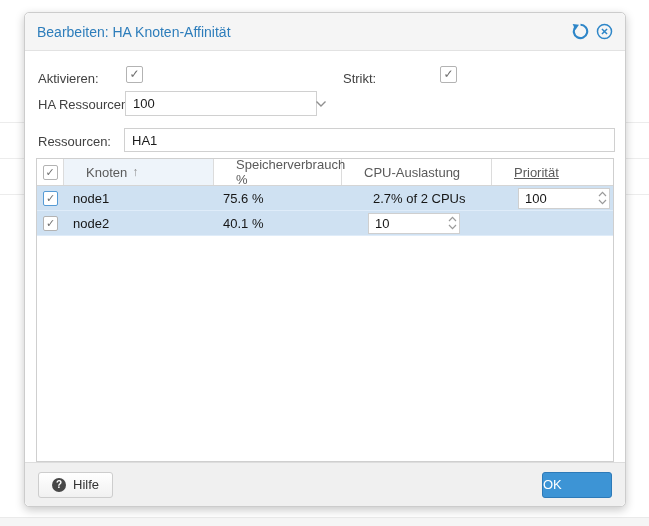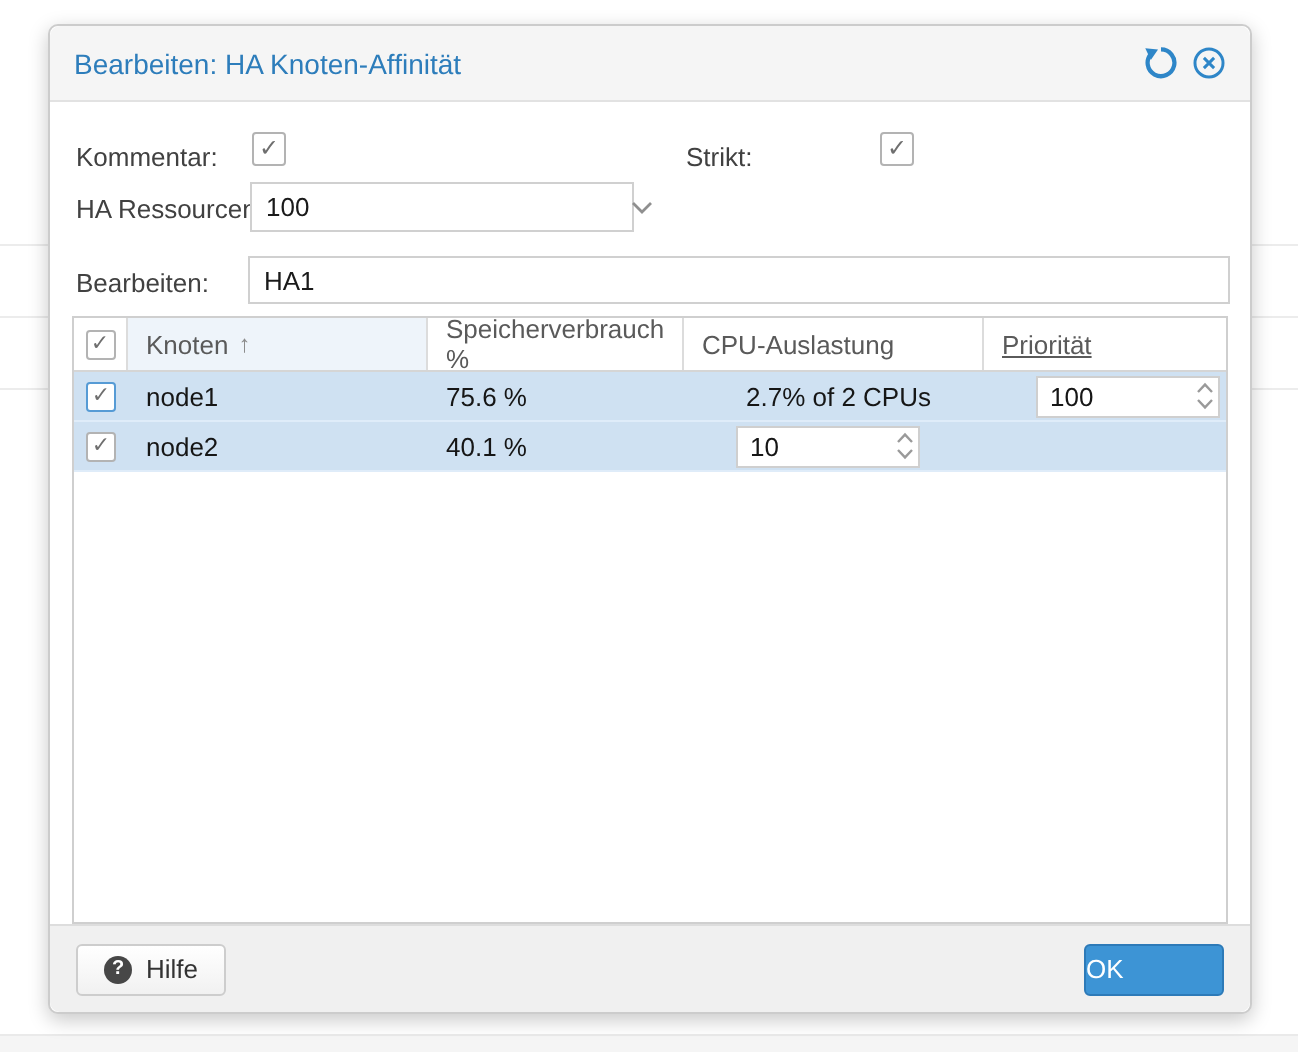--- a/index.html
+++ b/index.html
@@ -58,21 +58,21 @@
     font-family: inherit; height: 24px;
   }
 
   .grid {
     position: absolute; left: 11px; top: 145px; width: 578px; height: 304px;
     border: 1px solid #cfcfcf; background: #fff; overflow: hidden;
   }
   .ghead { display: flex; height: 27px; border-bottom: 1px solid #d5d5d5; background: #fff; }
   .hcell {
     border-right: 1px solid #dcdcdc; display: flex; align-items: center;
-    padding-left: 9px; font-size: 13px; color: #5a5a5a; cursor: pointer;
+    padding-left: 22px; font-size: 13px; color: #5a5a5a; cursor: pointer;
   }
   .hcell.sorted { background: #eef4fa; }
   .hcell.last { border-right: none; flex: 1; text-decoration: underline; }
   .hcell.cbcol, .gcell.cbcol {
     width: 27px; justify-content: center; padding-left: 0; flex: none;
   }
   .sort-arrow { margin-left: 5px; color: #8c8c8c; font-size: 12px; }
 
   .grow { display: flex; height: 25px; background: #cfe1f2; border-bottom: 1px solid #dfecf9; cursor: pointer; }
   .gcell {
@@ -141,37 +141,37 @@
         <path d="M3.4 3.6 A6.3 6.3 0 1 0 8 1.6" fill="none" stroke="#2e86c8" stroke-width="2"></path>
         <path d="M0.6 1.0 L6.6 1.6 L3.2 6.6 Z" fill="#2e86c8"></path>
       </svg>
       <svg class="tool" viewBox="0 0 16 16">
         <circle cx="8" cy="8" r="6.6" fill="none" stroke="#2e86c8" stroke-width="1.4"></circle>
         <path d="M5.6 5.6 L10.4 10.4 M10.4 5.6 L5.6 10.4" stroke="#2e86c8" stroke-width="1.4"></path>
       </svg>
     </span>
   </div>
 
-  <span class="flabel" style="left:13px; top:58px">Kommentar:</span>
+  <span class="flabel" style="left:13px; top:58px">Aktivieren:</span>
   <span class="cb" style="left:101px; top:53px"><span>✓</span></span>
 
   <span class="flabel" style="left:318px; top:58px">Strikt:</span>
   <span class="cb" style="left:415px; top:53px"><span>✓</span></span>
 
   <span class="flabel" style="left:13px; top:84px">HA Ressourcen:</span>
   <div class="combo">
     <input class="combo-value" value="100" style="">
     <span class="combo-trigger">
       <svg width="12" height="8" viewBox="0 0 12 8">
         <path d="M1.5 1.5 L6 6 L10.5 1.5" fill="none" stroke="#8f8f8f" stroke-width="1.4"></path>
       </svg>
     </span>
   </div>
 
-  <span class="flabel" style="left:13px; top:121px">Bearbeiten:</span>
+  <span class="flabel" style="left:13px; top:121px">Ressourcen:</span>
   <input class="tinput" style="left: 99px; top: 115px; width: 491px;" value="HA1">
 
   <div class="grid">
     <div class="ghead">
       <div class="hcell cbcol">
         <span class="rowcb"><span>✓</span></span>
       </div>
       <div class="hcell sorted" style="width:150px">
         <span>Knoten</span>
         <span class="sort-arrow">↑</span>

